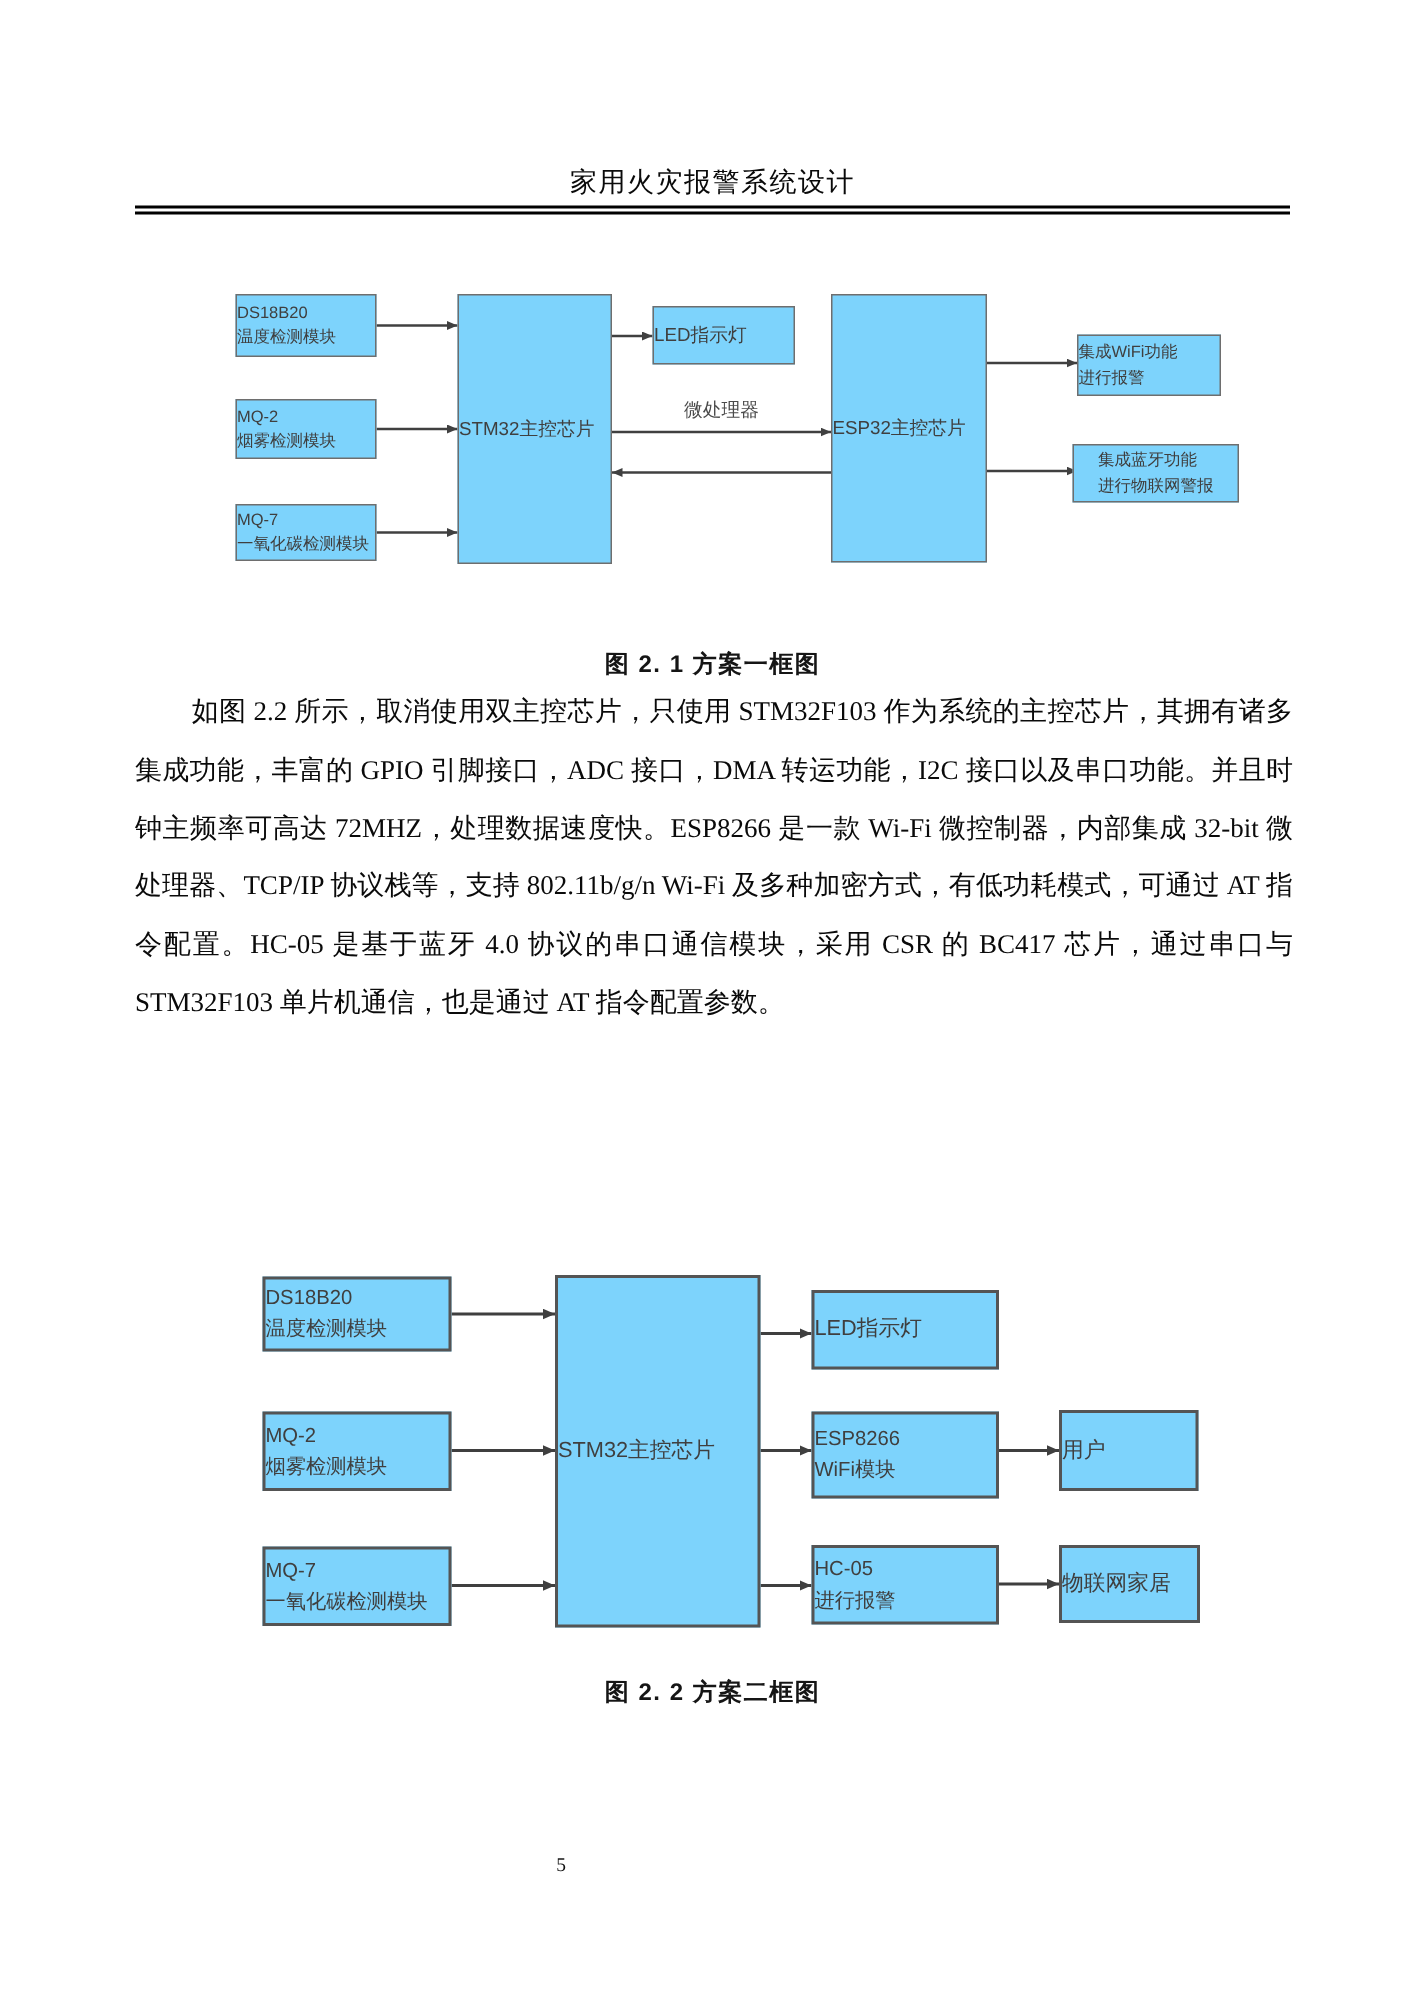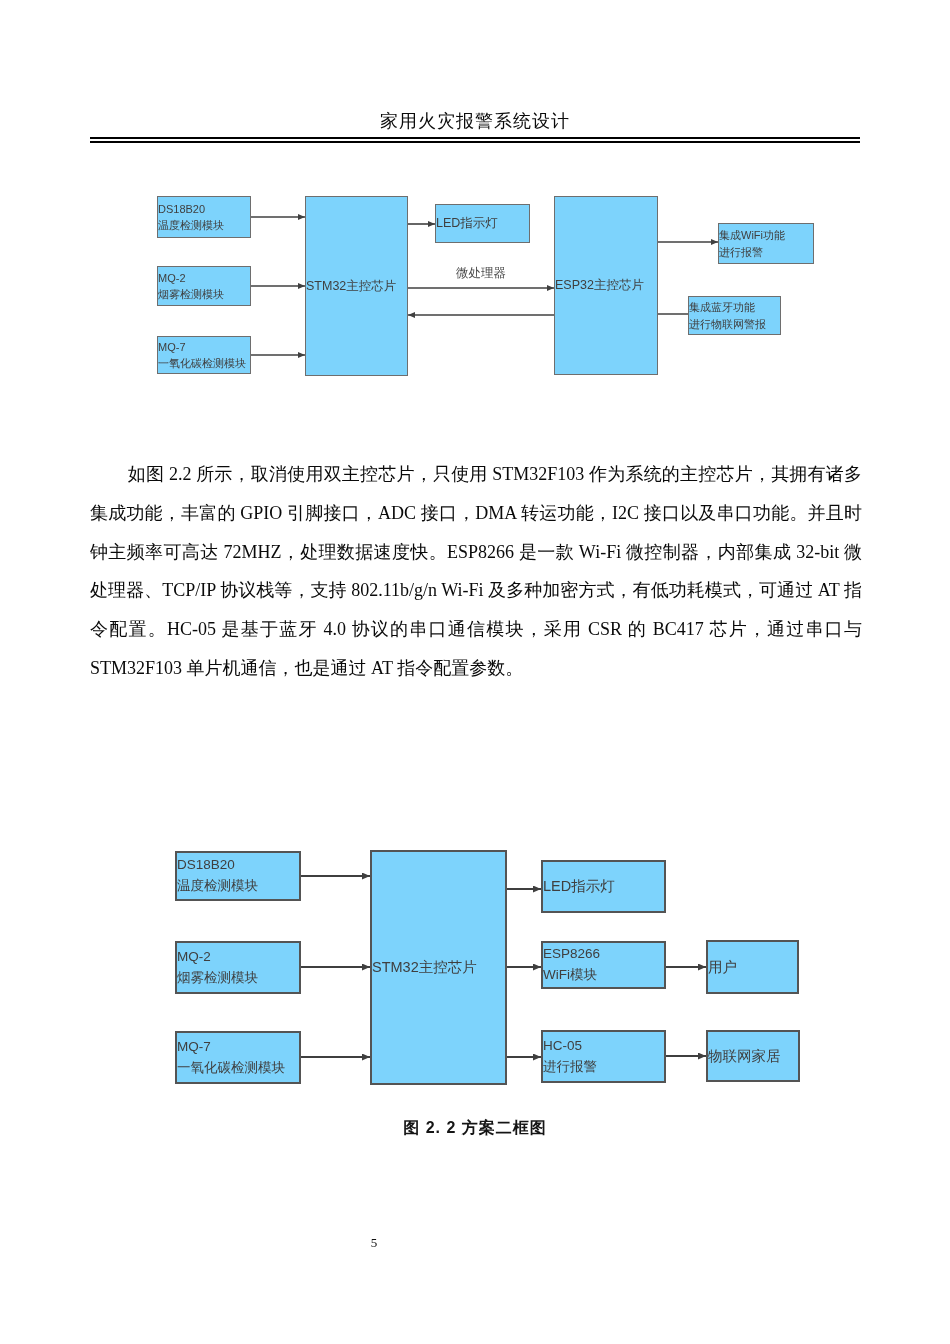--- a/index.html
+++ b/index.html
@@ -106,28 +106,29 @@
     <div class="fbox fbox1 big" style="left:435px; top:204px; width:95px; height:39px;">
       <span>LED指示灯</span>
     </div>
     <div class="fbox fbox1 big" style="left:554px; top:196px; width:104px; height:179px;">
       <span>ESP32主控芯片</span>
     </div>
     <div class="fbox fbox1" style="left:718px; top:223px; width:96px; height:41px;">
       <span>集成WiFi功能</span>
       <span>进行报警</span>
     </div>
-    <div class="fbox fbox1" style="left:688px; top:296px; width:93px; height:39px;">
+    <div class="fbox fbox1" style="left:715px; top:296px; width:111px; height:39px;padding-left:16px;">
       <span>集成蓝牙功能</span>
       <span>进行物联网警报</span>
     </div>
 
     <div class="serial-label">微处理器</div>
   </div>
 
+  <div class="fig-caption c1">图 2. 1 方案一框图</div>
 
   <div class="body-text">
     <p>如图 2.2 所示，取消使用双主控芯片，只使用 STM32F103 作为系统的主控芯片，其拥有诸多集成功能，丰富的 GPIO 引脚接口，ADC 接口，DMA 转运功能，I2C 接口以及串口功能。并且时钟主频率可高达 72MHZ，处理数据速度快。ESP8266 是一款 Wi-Fi 微控制器，内部集成 32-bit 微处理器、TCP/IP 协议栈等，支持 802.11b/g/n Wi-Fi 及多种加密方式，有低功耗模式，可通过 AT 指令配置。HC-05 是基于蓝牙 4.0 协议的串口通信模块，采用 CSR 的 BC417 芯片，通过串口与 STM32F103 单片机通信，也是通过 AT 指令配置参数。</p>
   </div>
 
   <div>
 
     <svg class="connectors" style="left:0; top:845px;" width="950" height="245" viewBox="0 845 950 245">
       <defs>
         <marker id="ah2" markerWidth="10" markerHeight="9" refX="8" refY="3.5" orient="auto" markerUnits="userSpaceOnUse">
@@ -157,21 +158,21 @@
     <div class="fbox fbox2" style="left:175px; top:1031px; width:126px; height:53px;">
       <span>MQ-7</span>
       <span>一氧化碳检测模块</span>
     </div>
     <div class="fbox fbox2 big" style="left:370px; top:850px; width:137px; height:235px;">
       <span>STM32主控芯片</span>
     </div>
     <div class="fbox fbox2 big" style="left:541px; top:860px; width:125px; height:53px;">
       <span>LED指示灯</span>
     </div>
-    <div class="fbox fbox2" style="left:541px; top:941px; width:125px; height:48px;">
+    <div class="fbox fbox2" style="left:541px; top:941px; width:125px; height:58px;">
       <span>ESP8266</span>
       <span>WiFi模块</span>
     </div>
     <div class="fbox fbox2 big" style="left:706px; top:940px; width:93px; height:54px;">
       <span>用户</span>
     </div>
     <div class="fbox fbox2" style="left:541px; top:1030px; width:125px; height:53px;">
       <span>HC-05</span>
       <span>进行报警</span>
     </div>

